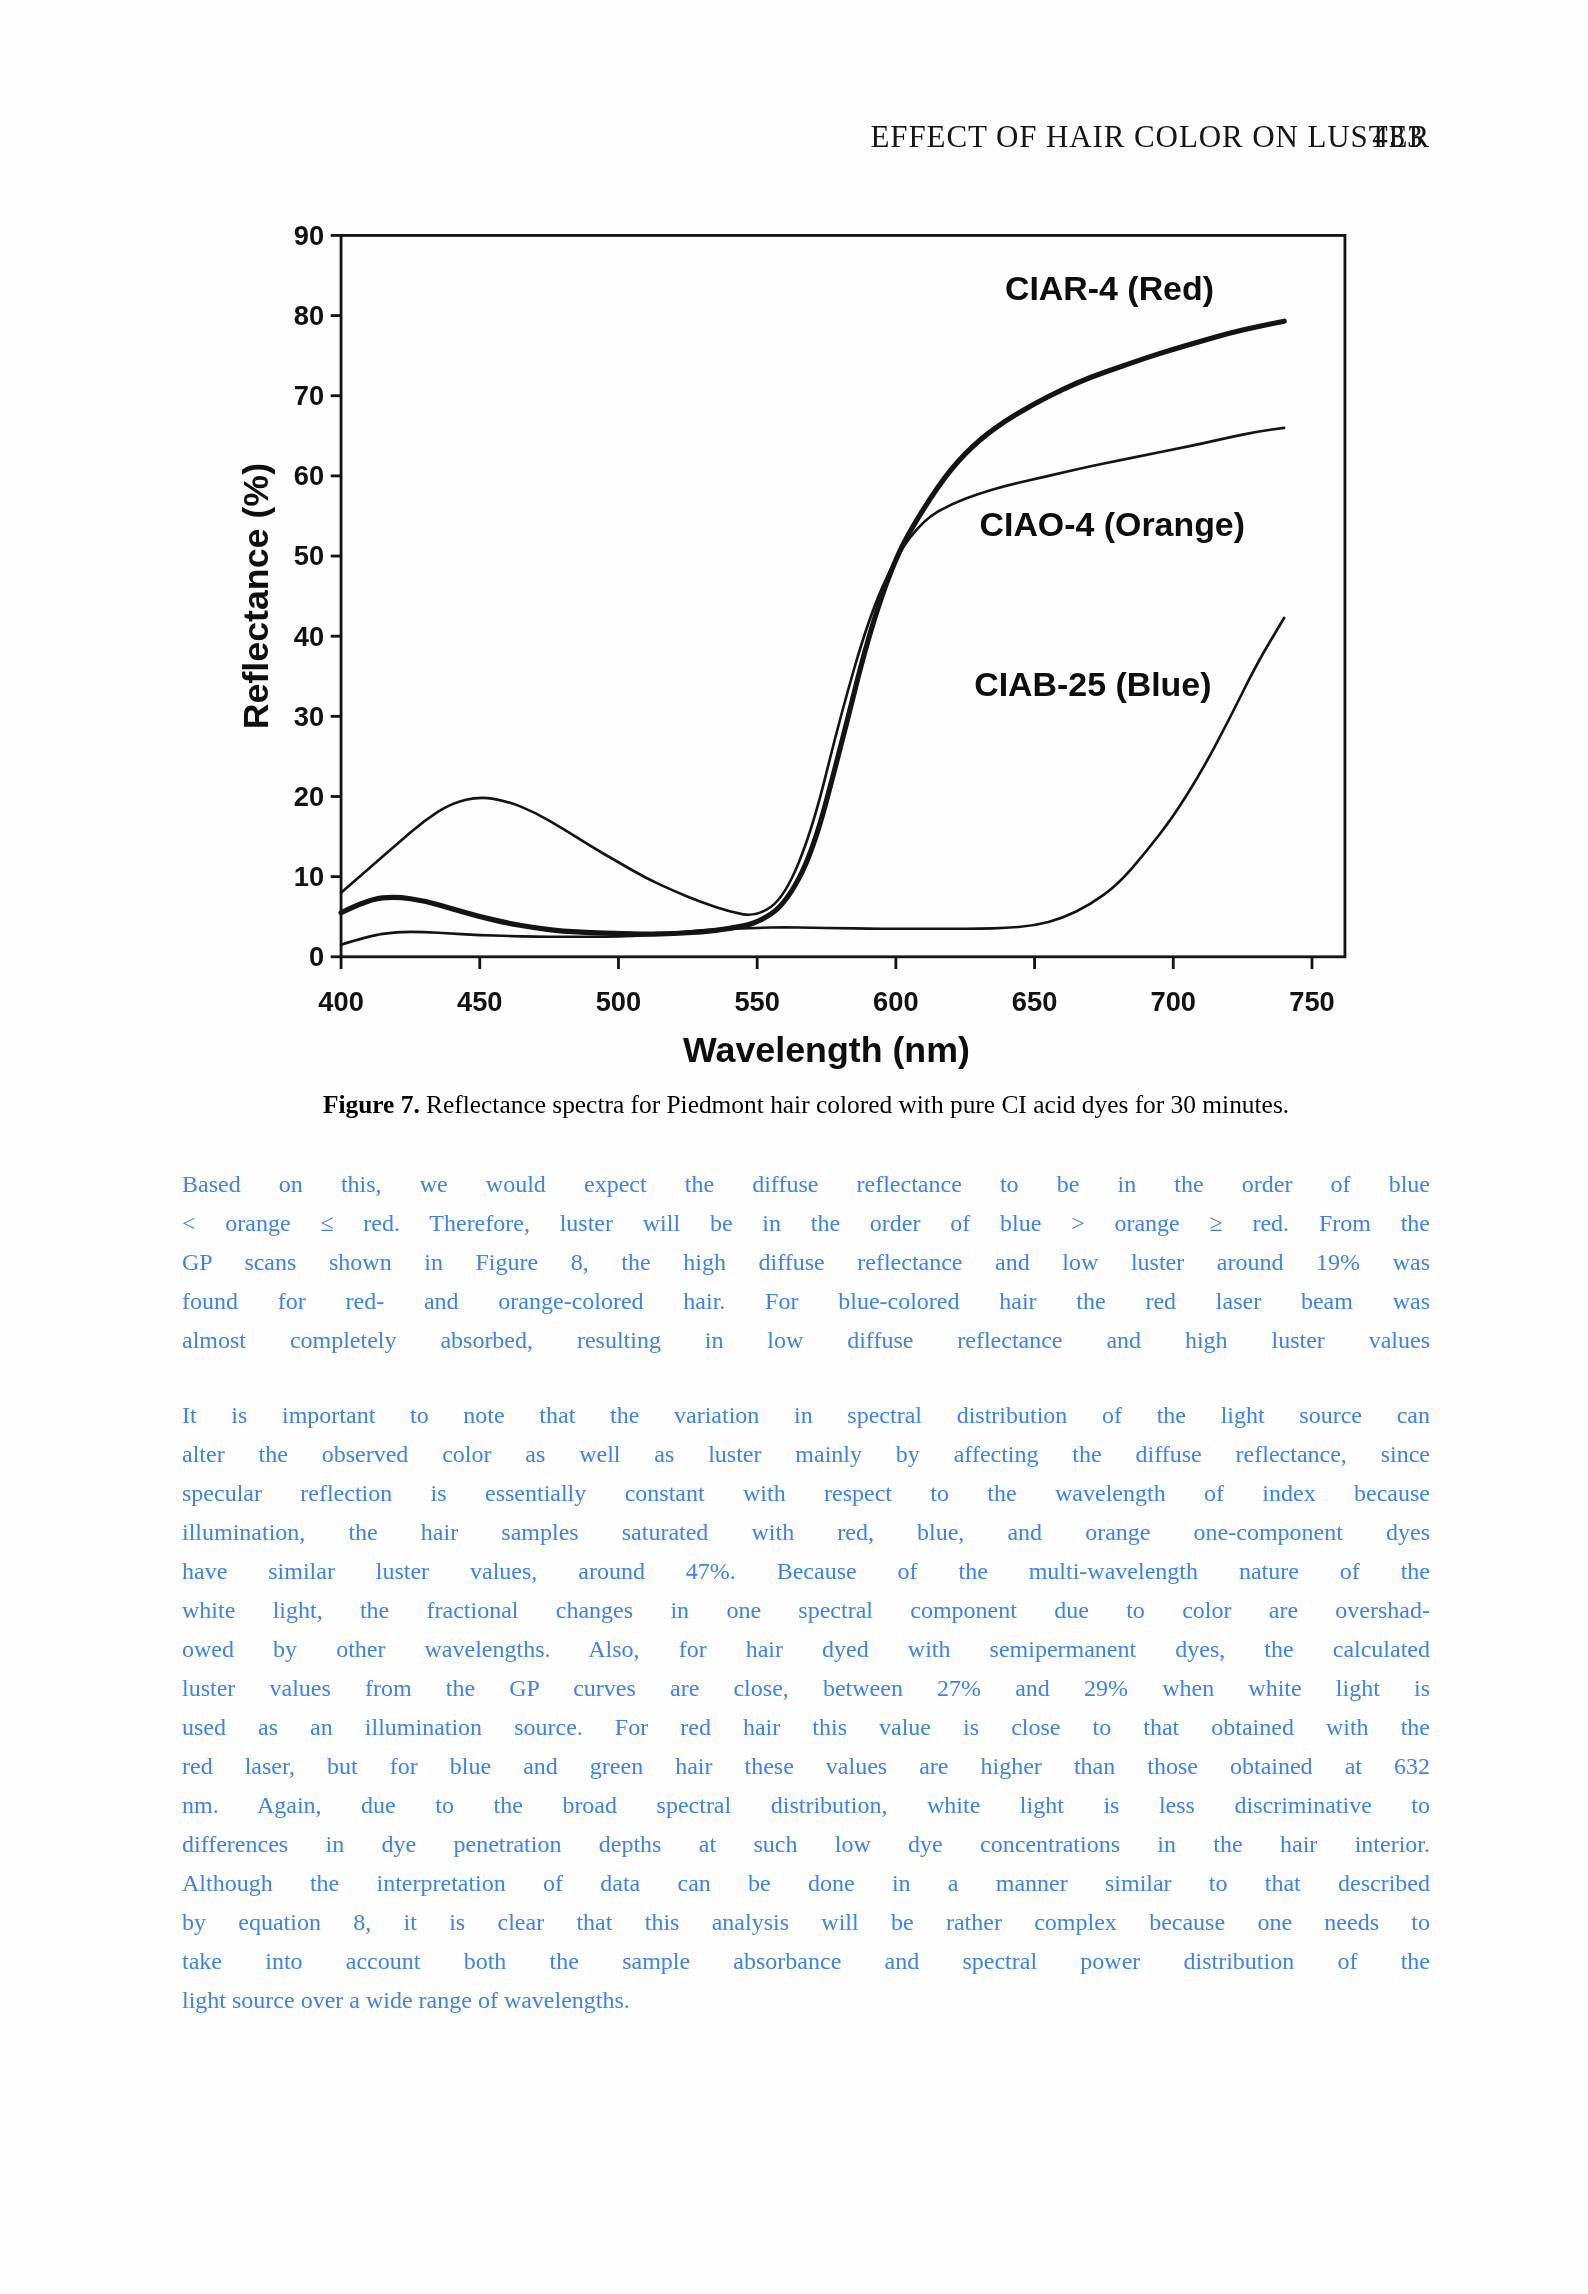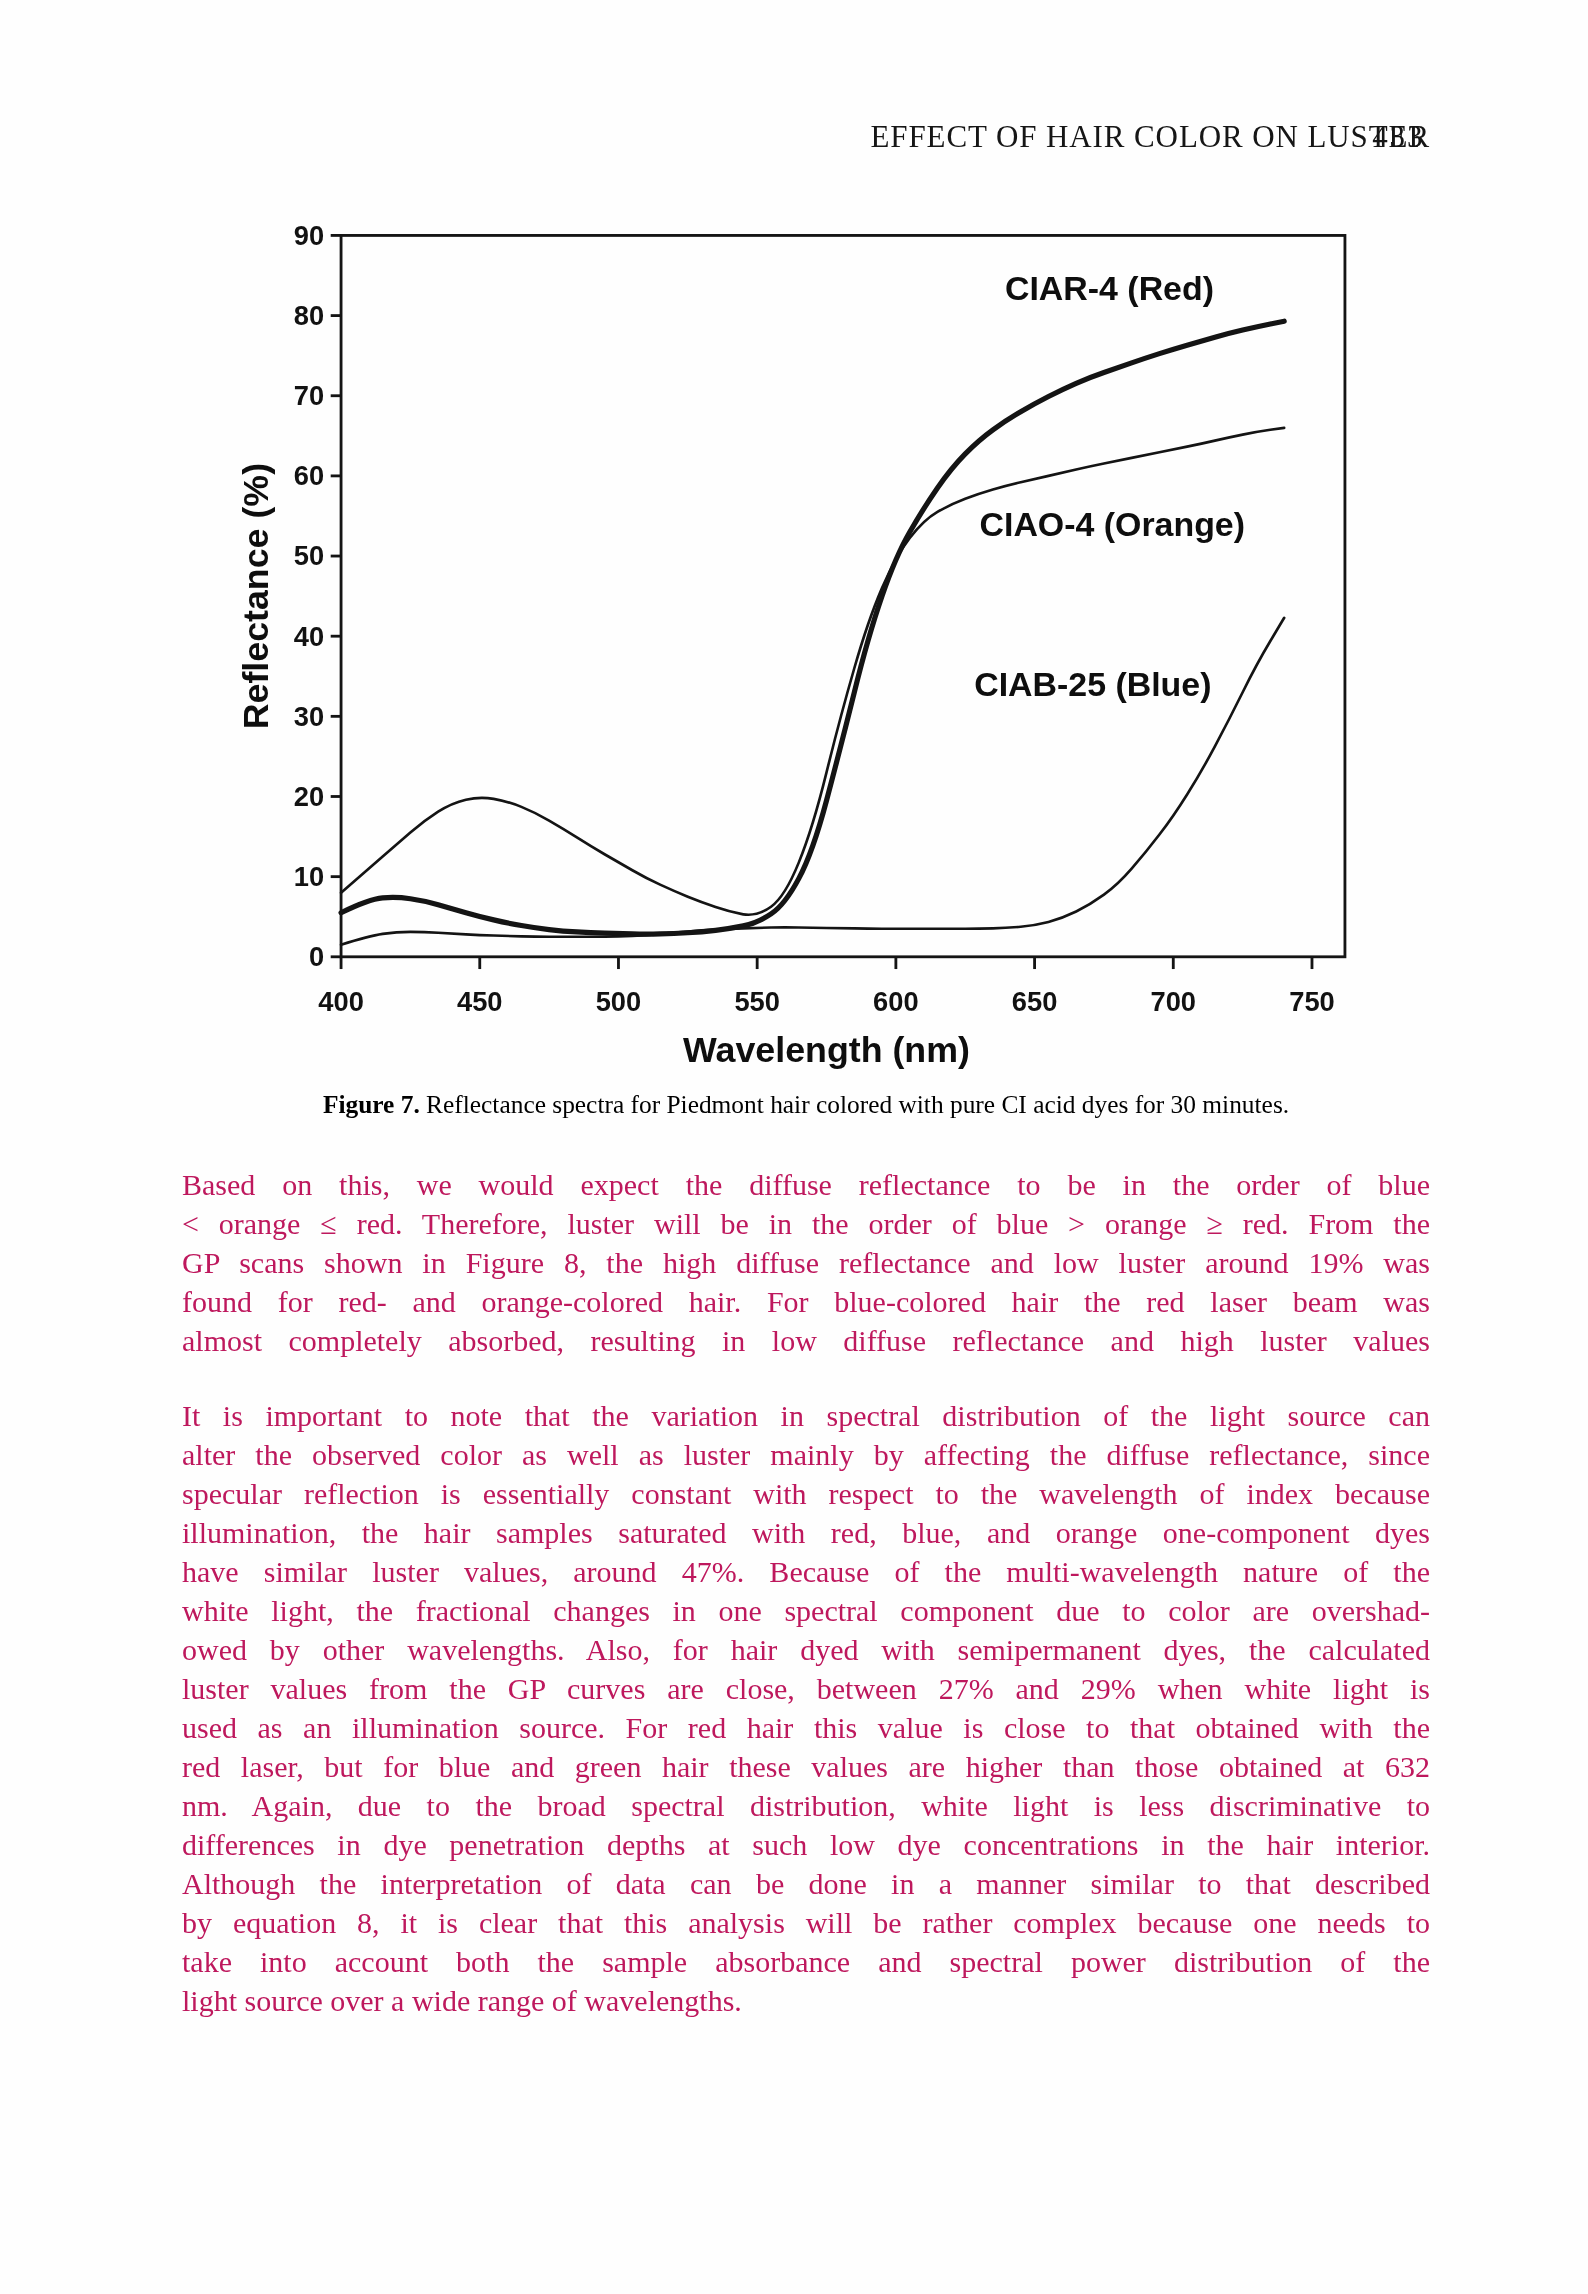--- a/index.html
+++ b/index.html
@@ -13,21 +13,21 @@
   svg.chart{position:absolute;left:0;top:0;width:1589px;height:2295px;}
   .tick{font-family:"Liberation Sans",sans-serif;font-weight:bold;font-size:29px;fill:#121212;}
   .axl{font-family:"Liberation Sans",sans-serif;font-weight:bold;font-size:38px;fill:#0e0e0e;}
   .slabel{font-family:"Liberation Sans",sans-serif;font-weight:bold;font-size:36px;fill:#0e0e0e;}
 
   .caption{position:absolute;left:182px;top:1090px;width:1248px;text-align:center;
            font-family:"Liberation Serif",serif;font-size:25.4px;color:#000000;}
   .caption .caplabel{font-weight:bold;}
 
   .body-text{position:absolute;left:182px;top:1165px;width:1248px;
-             font-family:"Liberation Serif",serif;font-size:30px;line-height:39px;color:#be185d;}
+             font-family:"Liberation Serif",serif;font-size:24px;line-height:39px;color:#3b82f6;}
   .para + .para{margin-top:36px;}
   .bline{text-align:justify;text-align-last:justify;}
   .bline.last{text-align:left;text-align-last:left;}
 </style>
 </head>
 <body>
 
 <div class="page">
 
   <div class="header">

